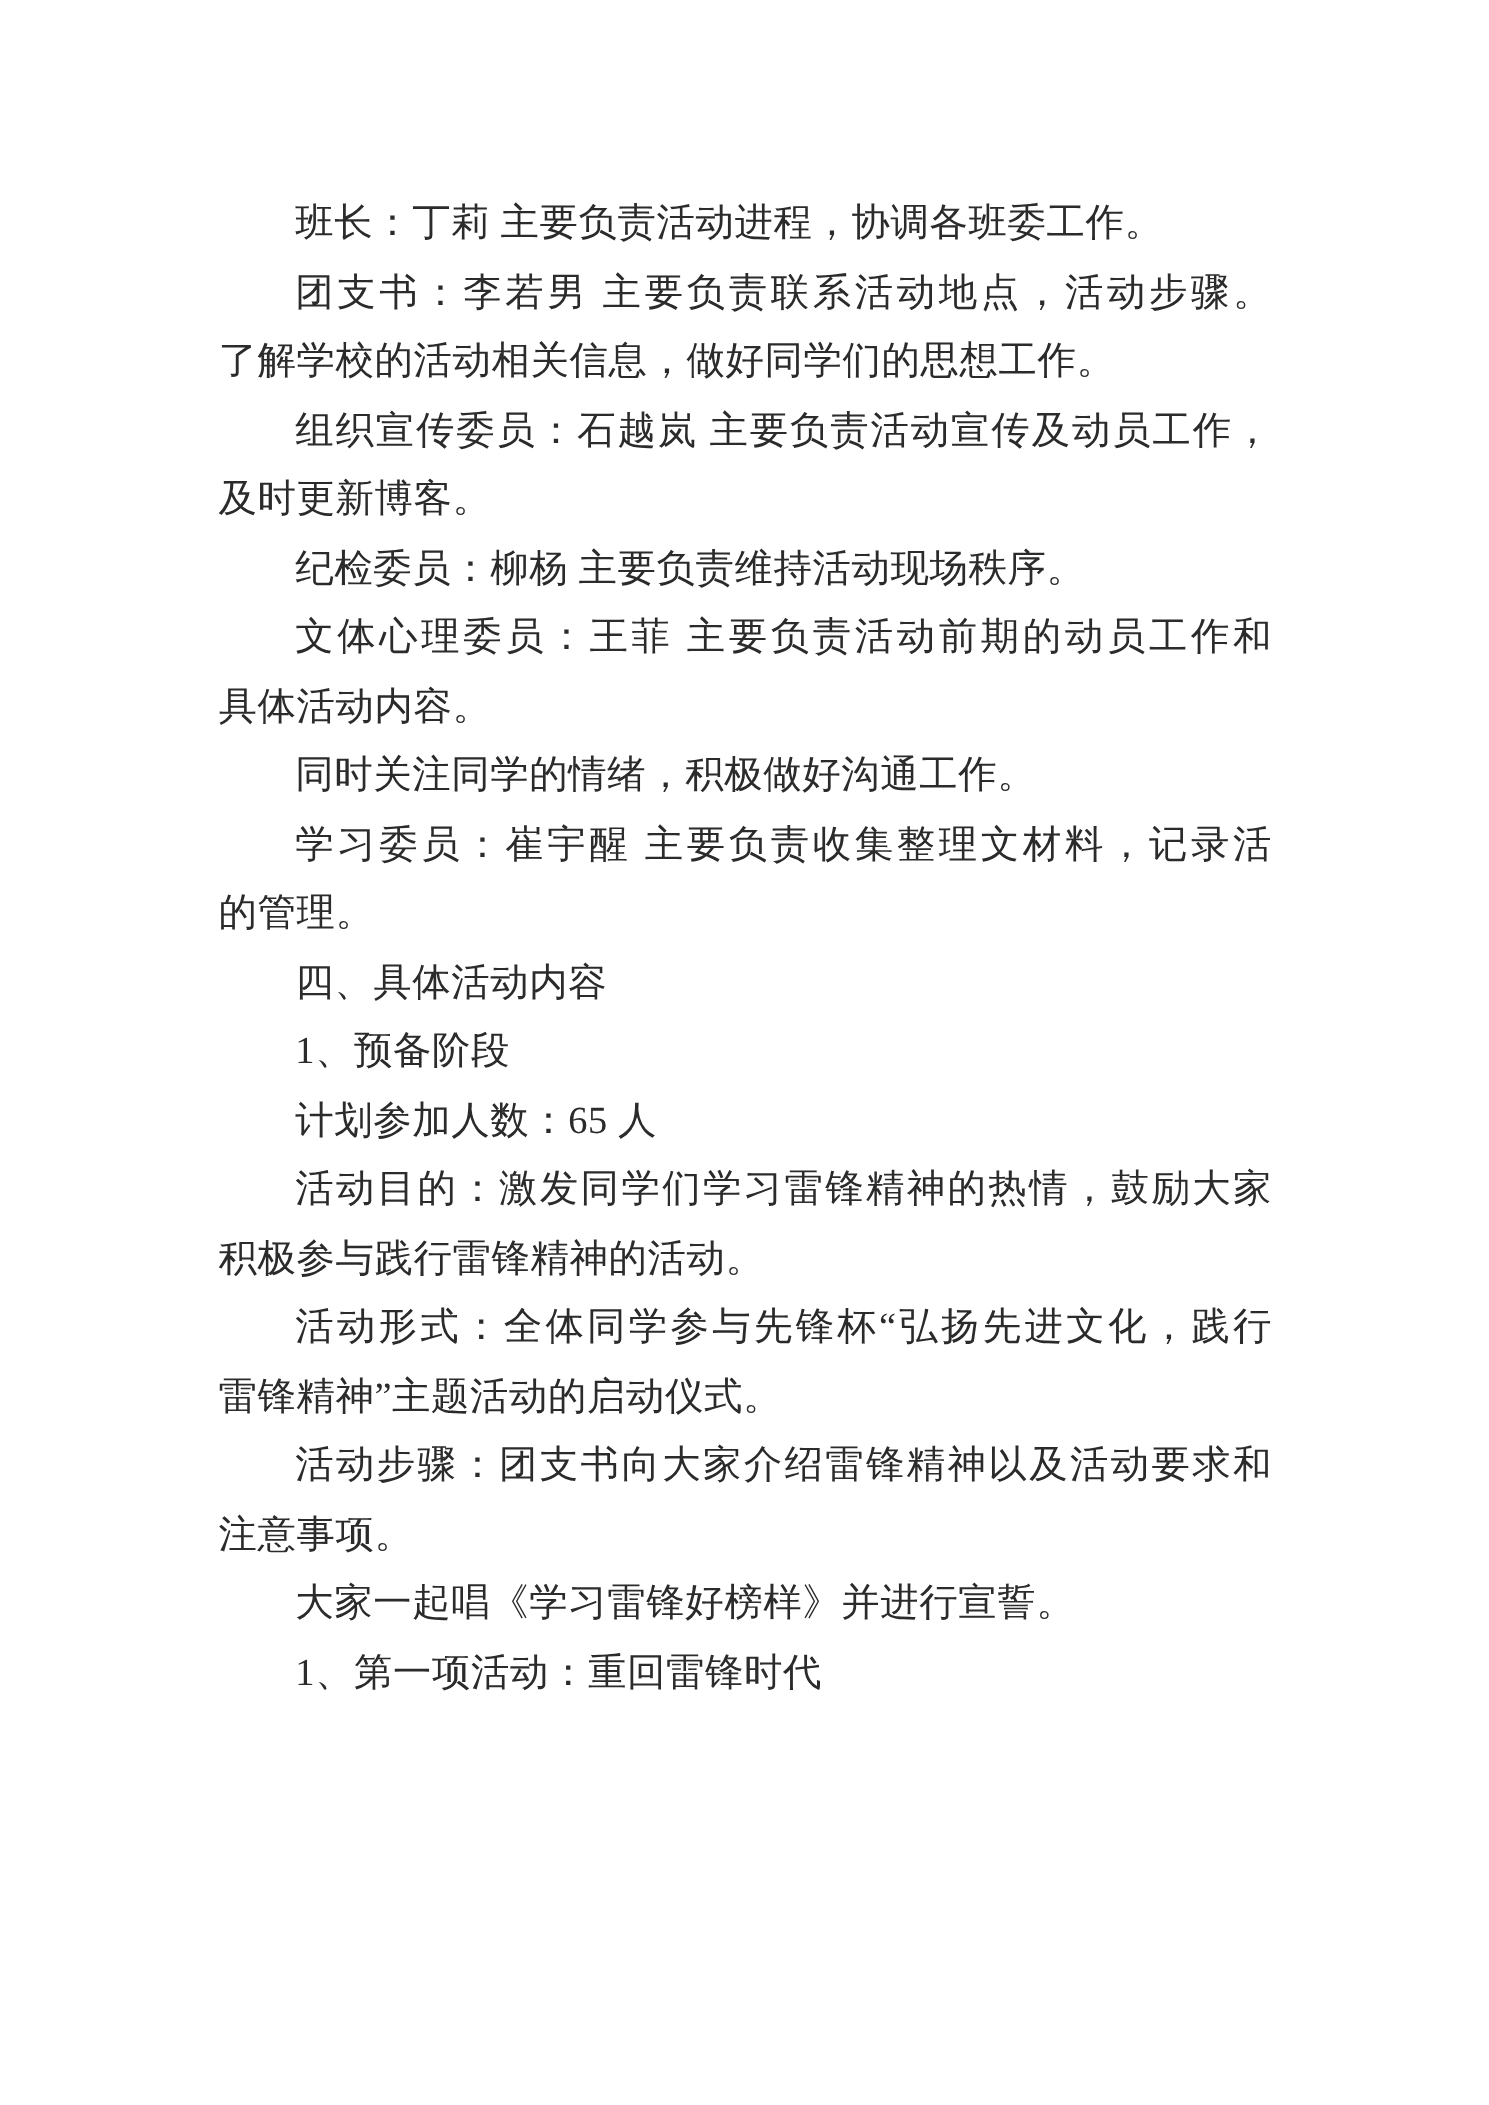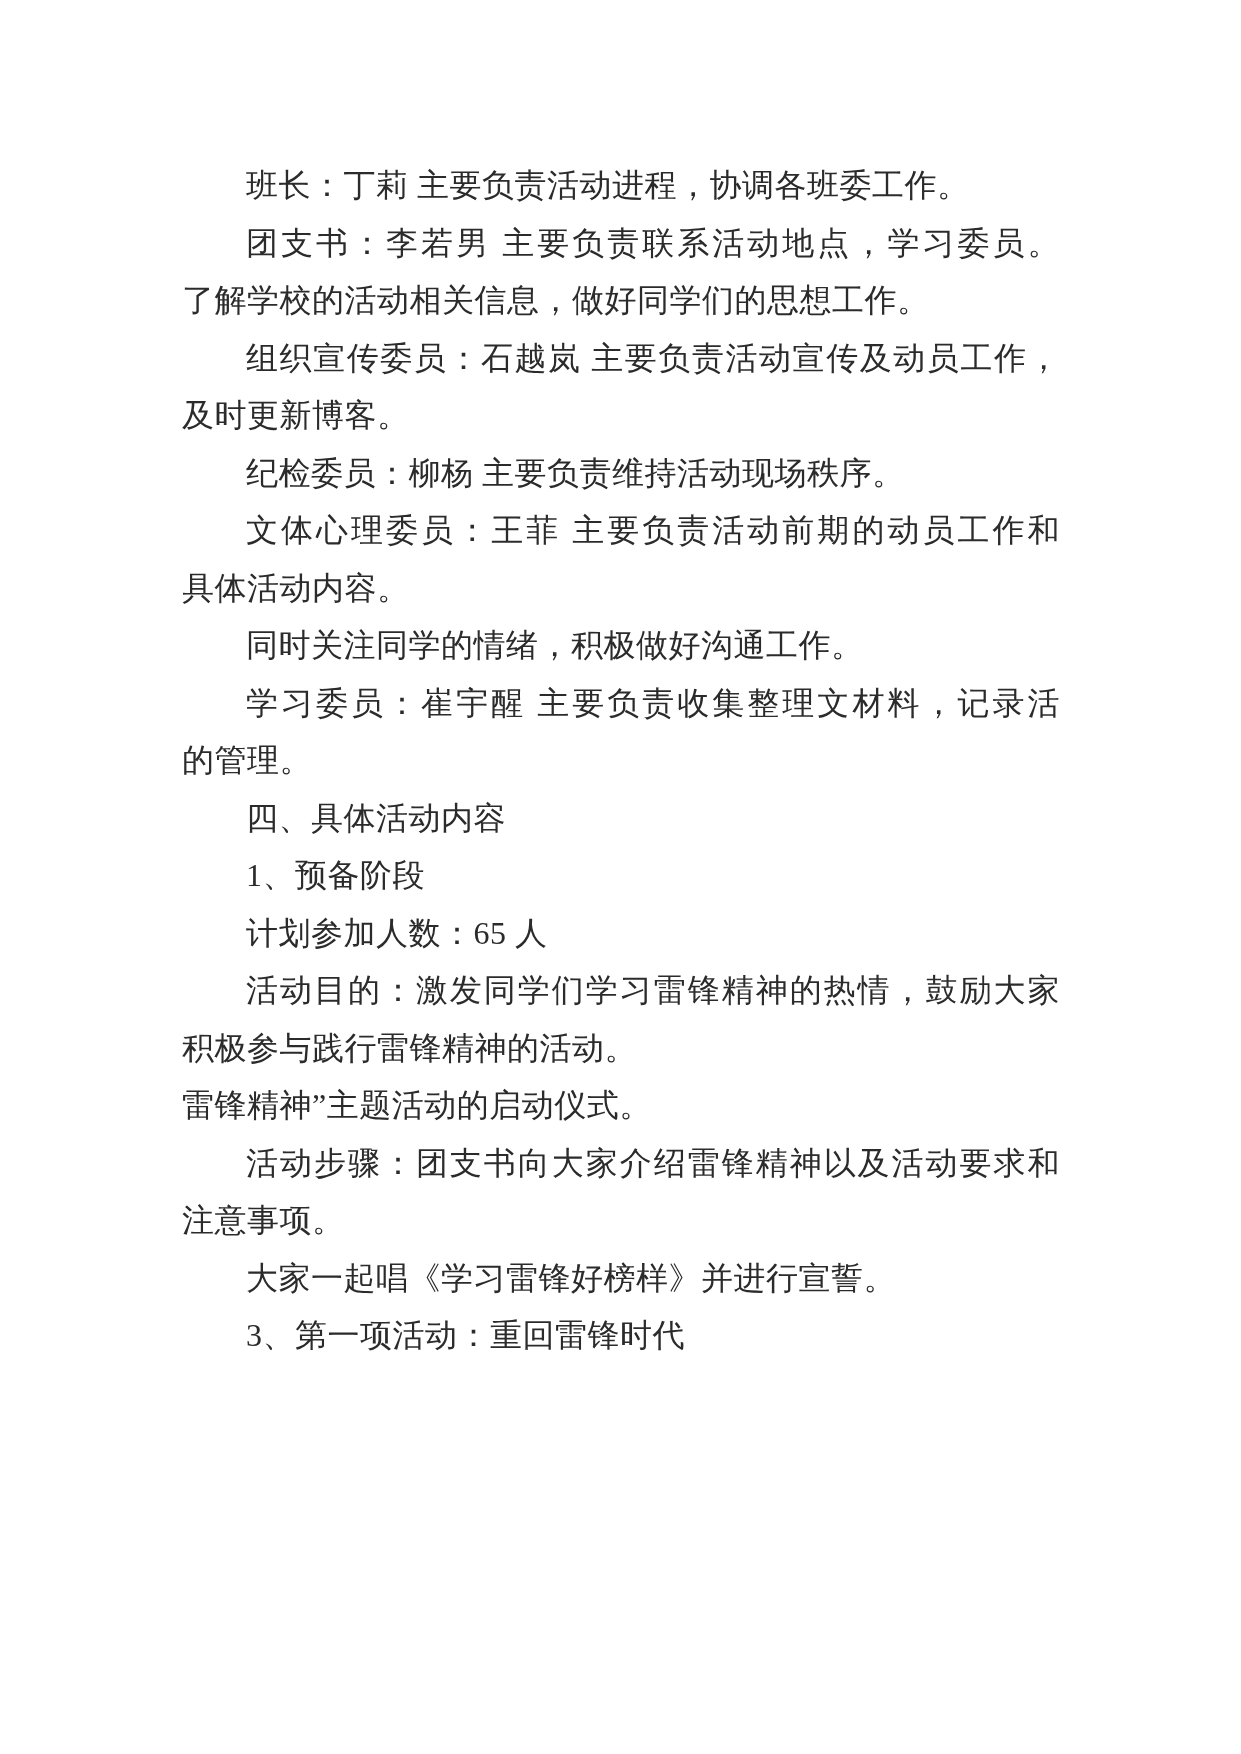--- a/index.html
+++ b/index.html
@@ -43,34 +43,35 @@
       text-align: justify;
       text-align-last: justify;
     }
   </style>
 </head>
 <body>
 
 <div class="page">
   <div class="text-block">
       <div class="line indent">班长：丁莉 主要负责活动进程，协调各班委工作。</div>
-      <div class="line indent fill">团支书：李若男 主要负责联系活动地点，学习委员。</div>
+      <div class="line indent fill">团支书：李若男 主要负责联系活动地点，活动步骤。</div>
       <div class="line">了解学校的活动相关信息，做好同学们的思想工作。</div>
       <div class="line indent fill">组织宣传委员：石越岚 主要负责活动宣传及动员工作，</div>
       <div class="line">及时更新博客。</div>
       <div class="line indent">纪检委员：柳杨 主要负责维持活动现场秩序。</div>
       <div class="line indent fill">文体心理委员：王菲 主要负责活动前期的动员工作和</div>
       <div class="line">具体活动内容。</div>
       <div class="line indent">同时关注同学的情绪，积极做好沟通工作。</div>
       <div class="line indent fill">学习委员：崔宇醒 主要负责收集整理文材料，记录活</div>
       <div class="line">的管理。</div>
       <div class="line indent">四、具体活动内容</div>
       <div class="line indent">1、预备阶段</div>
       <div class="line indent">计划参加人数：65 人</div>
       <div class="line indent fill">活动目的：激发同学们学习雷锋精神的热情，鼓励大家</div>
       <div class="line">积极参与践行雷锋精神的活动。</div>
+      <div class="line indent fill">活动形式：全体同学参与先锋杯“弘扬先进文化，践行</div>
       <div class="line">雷锋精神”主题活动的启动仪式。</div>
       <div class="line indent fill">活动步骤：团支书向大家介绍雷锋精神以及活动要求和</div>
       <div class="line">注意事项。</div>
       <div class="line indent">大家一起唱《学习雷锋好榜样》并进行宣誓。</div>
-      <div class="line indent">3、第一项活动：重回雷锋时代</div>
+      <div class="line indent">1、第一项活动：重回雷锋时代</div>
     </div>
 </div>
 
 </body></html>

